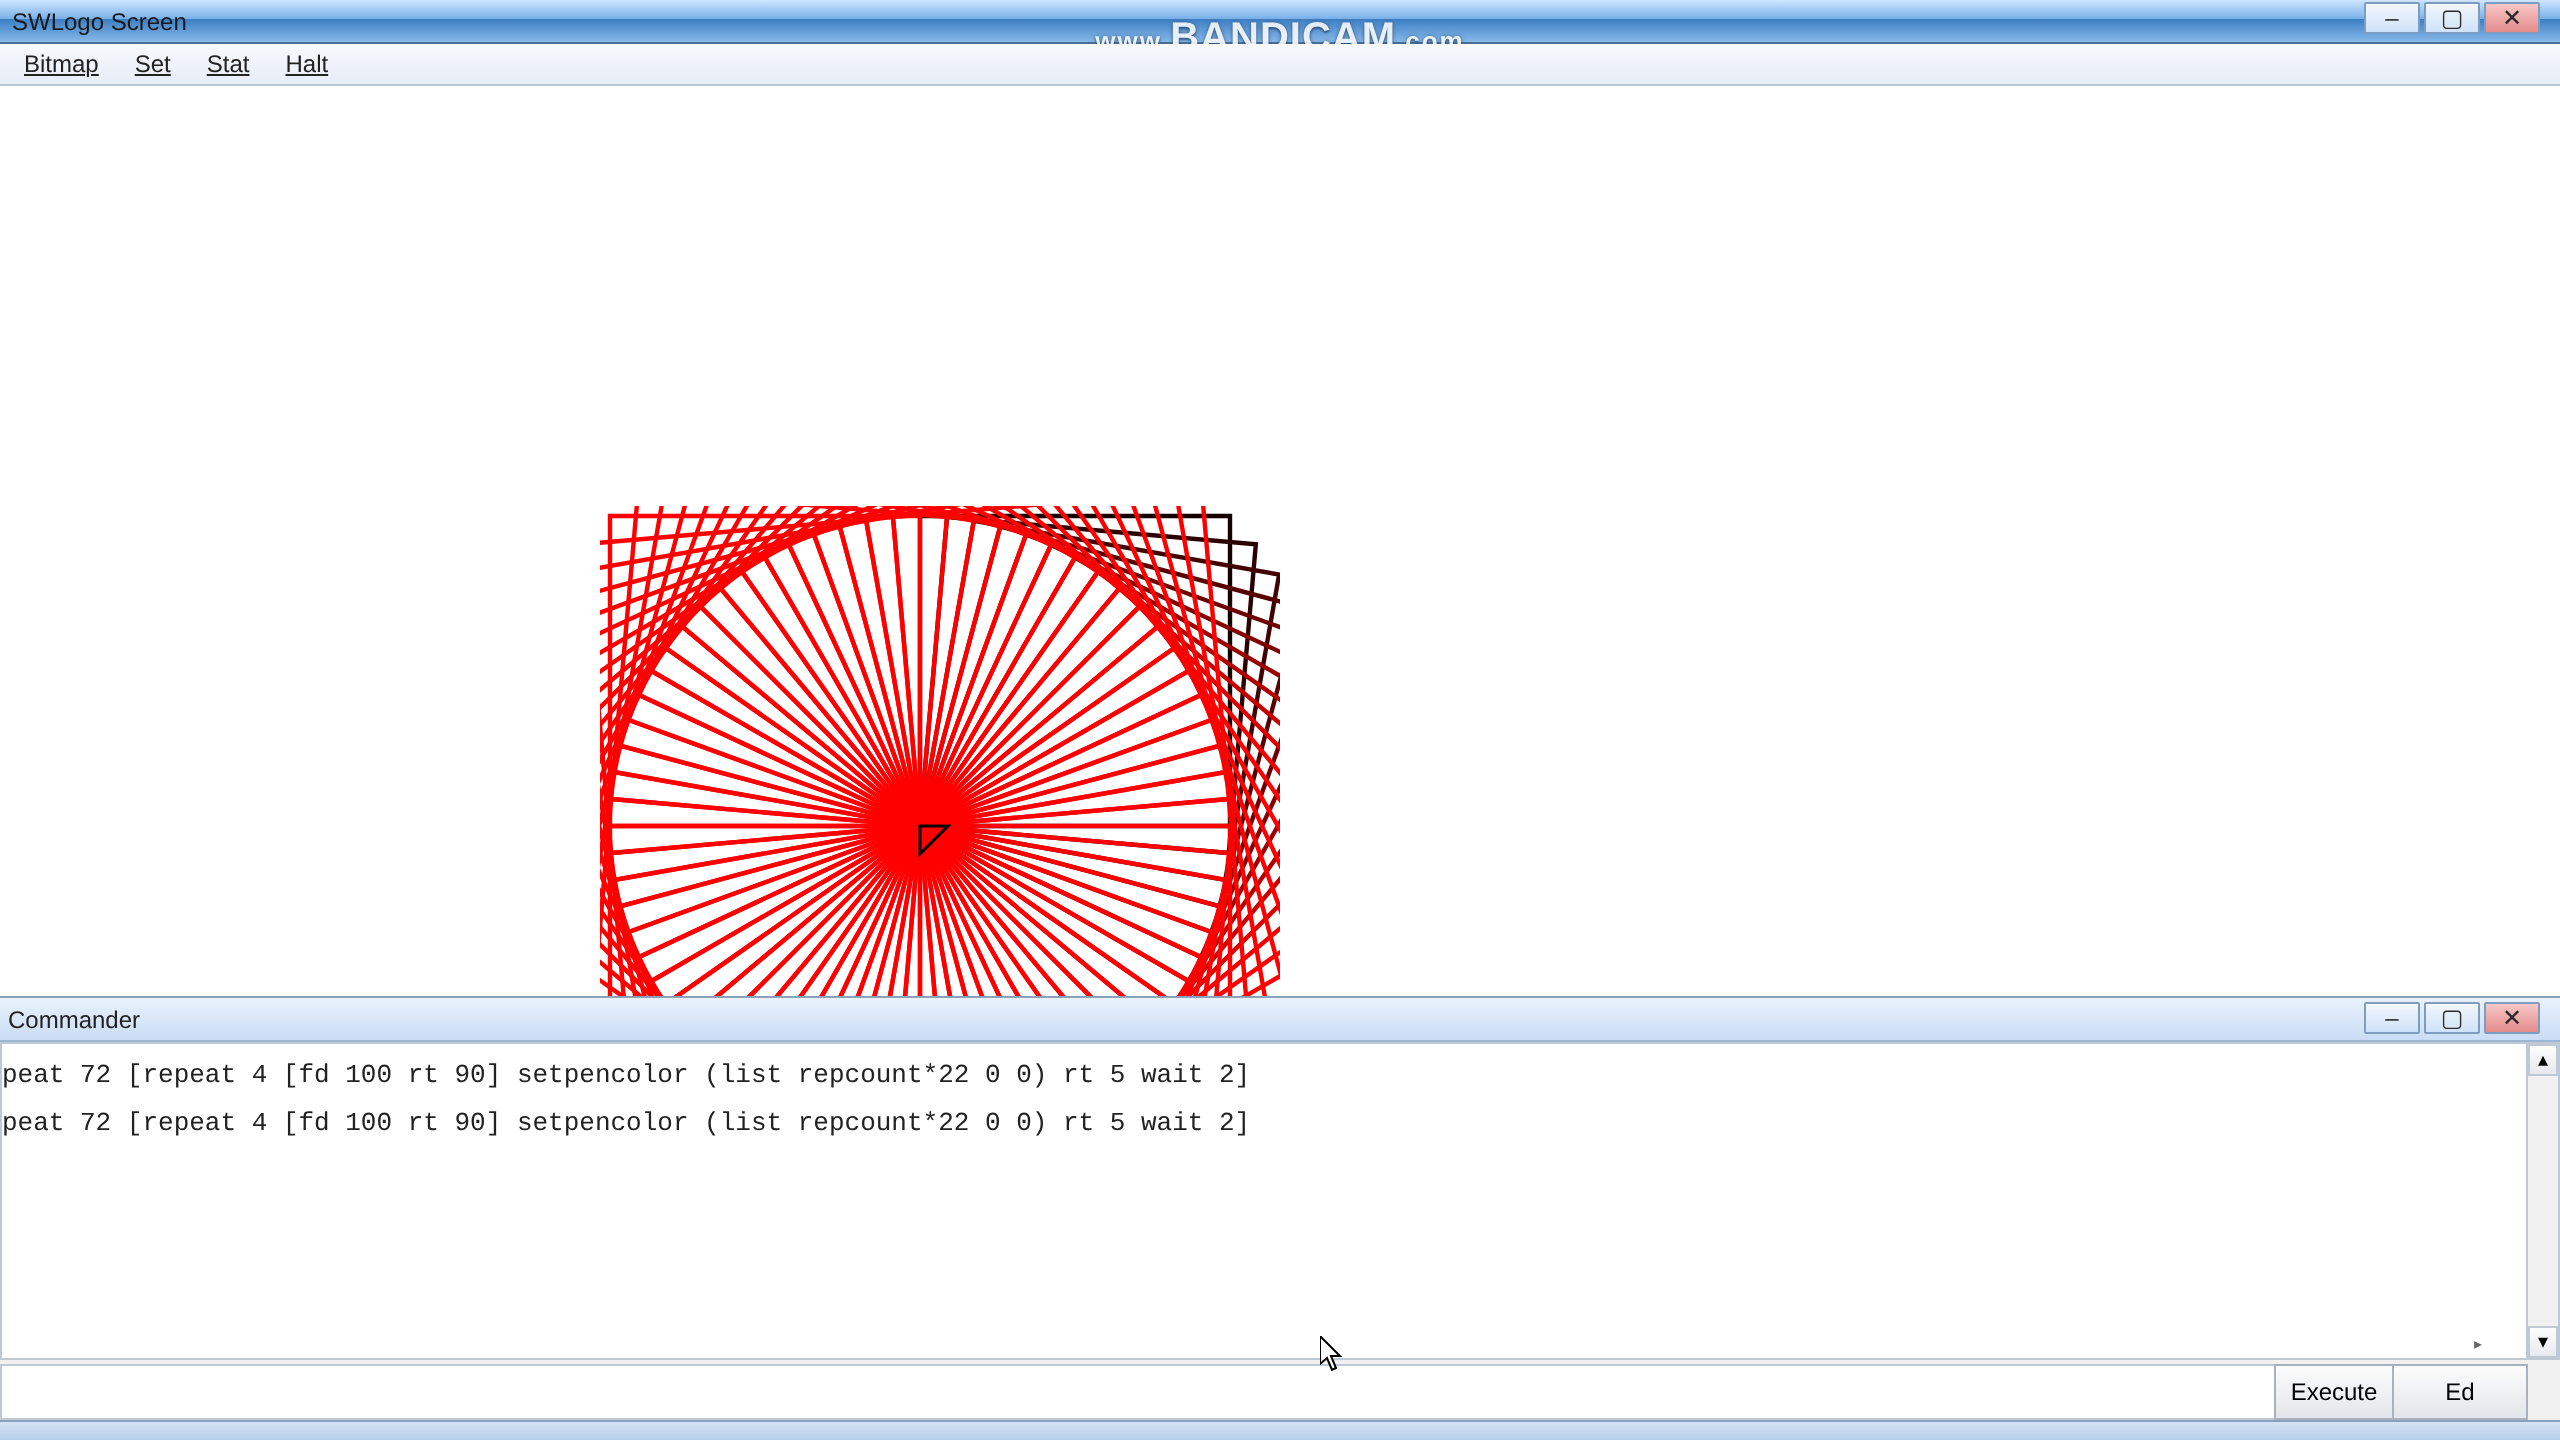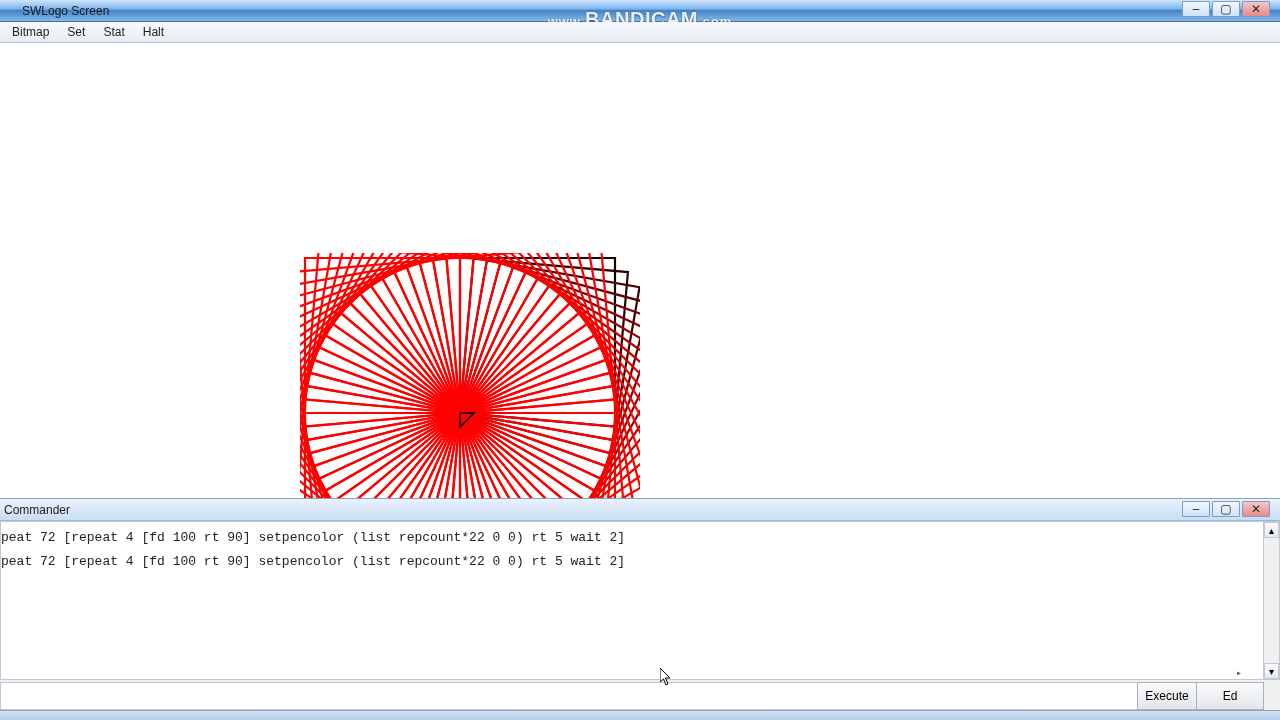--- a/index.html
+++ b/index.html
@@ -11,21 +11,21 @@
     font-size: 13px;
     background: #e5e8ec;
   }
 
   
   .titlebar {
     position: absolute; left:0; right:0; top:0; height:22px;
     background: linear-gradient(180deg, #cfe6ff 0%, #78b0e8 45%, #3d7fc4 46%, #86b9ea 100%);
     border-bottom:1px solid #4a6f97;
     color:#1a1a1a;
-    padding-left:22px;
+    padding-left:6px;
     line-height:22px;
     font-size:12px;
     white-space: nowrap;
   }
   .titlebar-controls {
     position:absolute; right:10px; top:1px; height:18px;
     display:flex; gap:2px;
   }
   .tb-btn {
     width:28px; height:16px;
@@ -46,20 +46,21 @@
     padding-left:4px;
     display:flex;
     align-items:center;
     gap:2px;
   }
   .menubar .mi {
     padding:2px 8px;
     font-size:12px;
     color:#222;
     cursor:default;
+    text-decoration:underline;
   }
 
   
   .canvas-area {
     position:absolute; left:0; top:43px; right:0; height:455px;
     background:#ffffff;
     overflow:hidden;
   }
   .art-svg {
     position:absolute;

